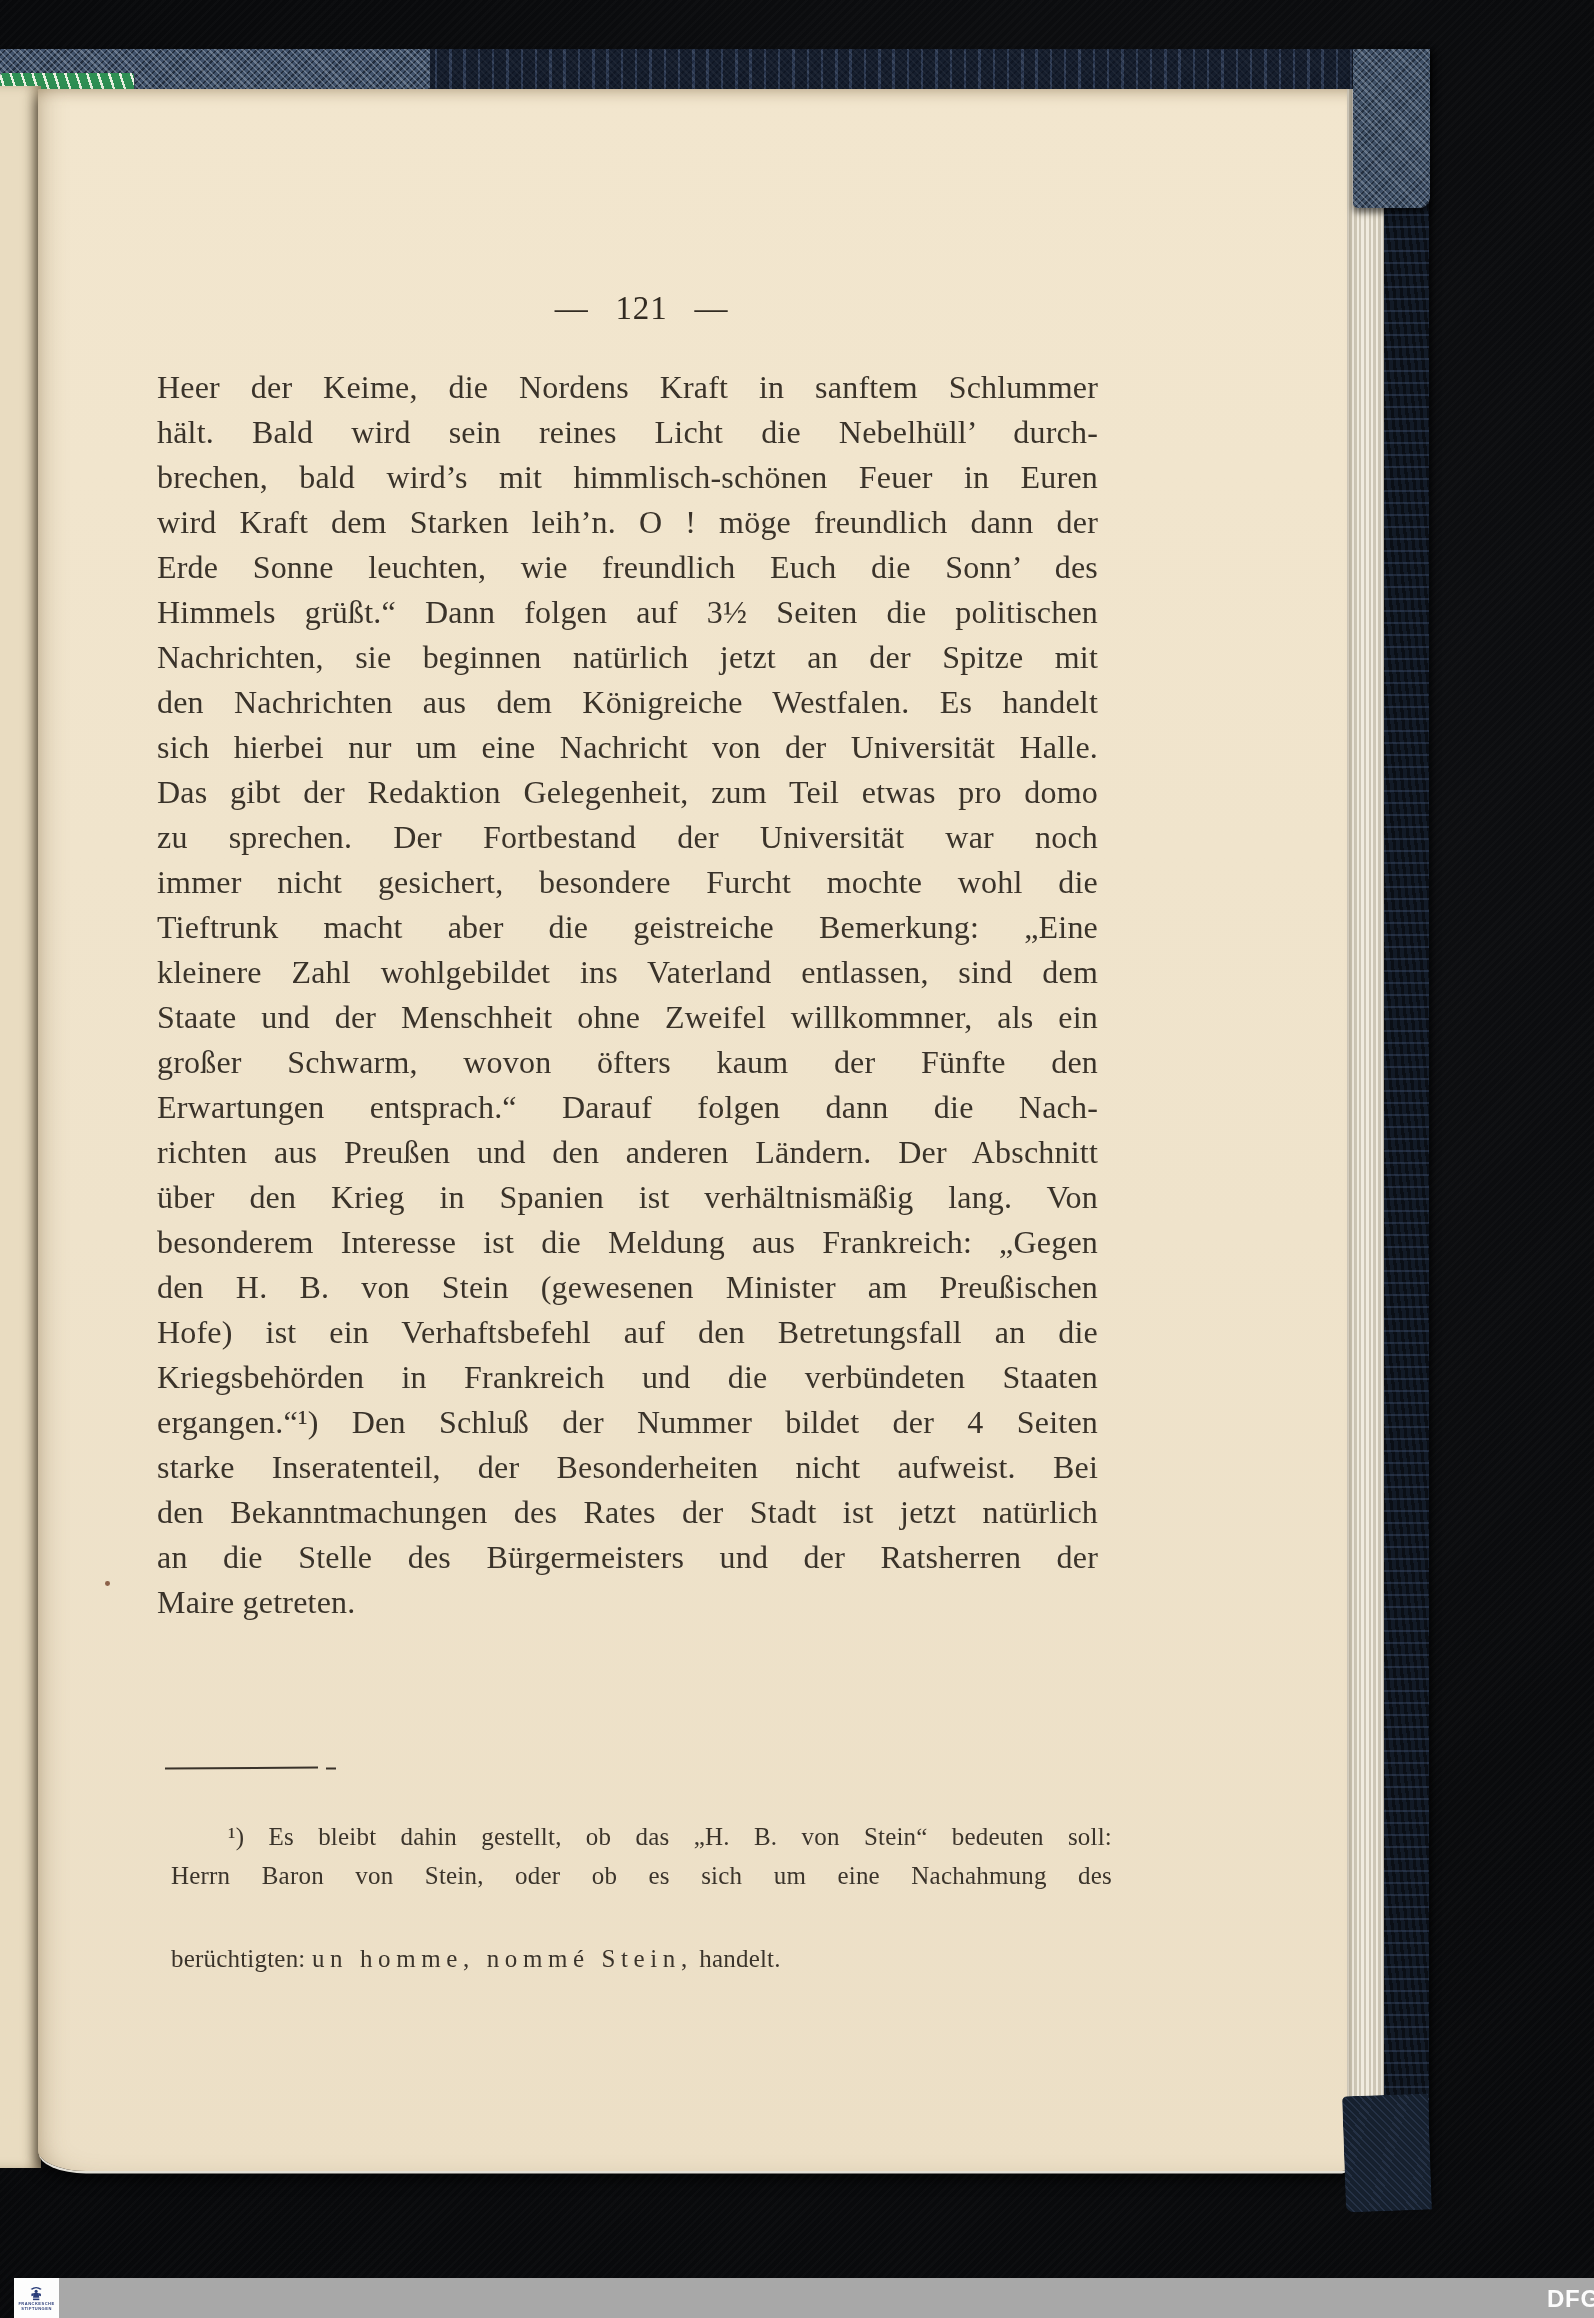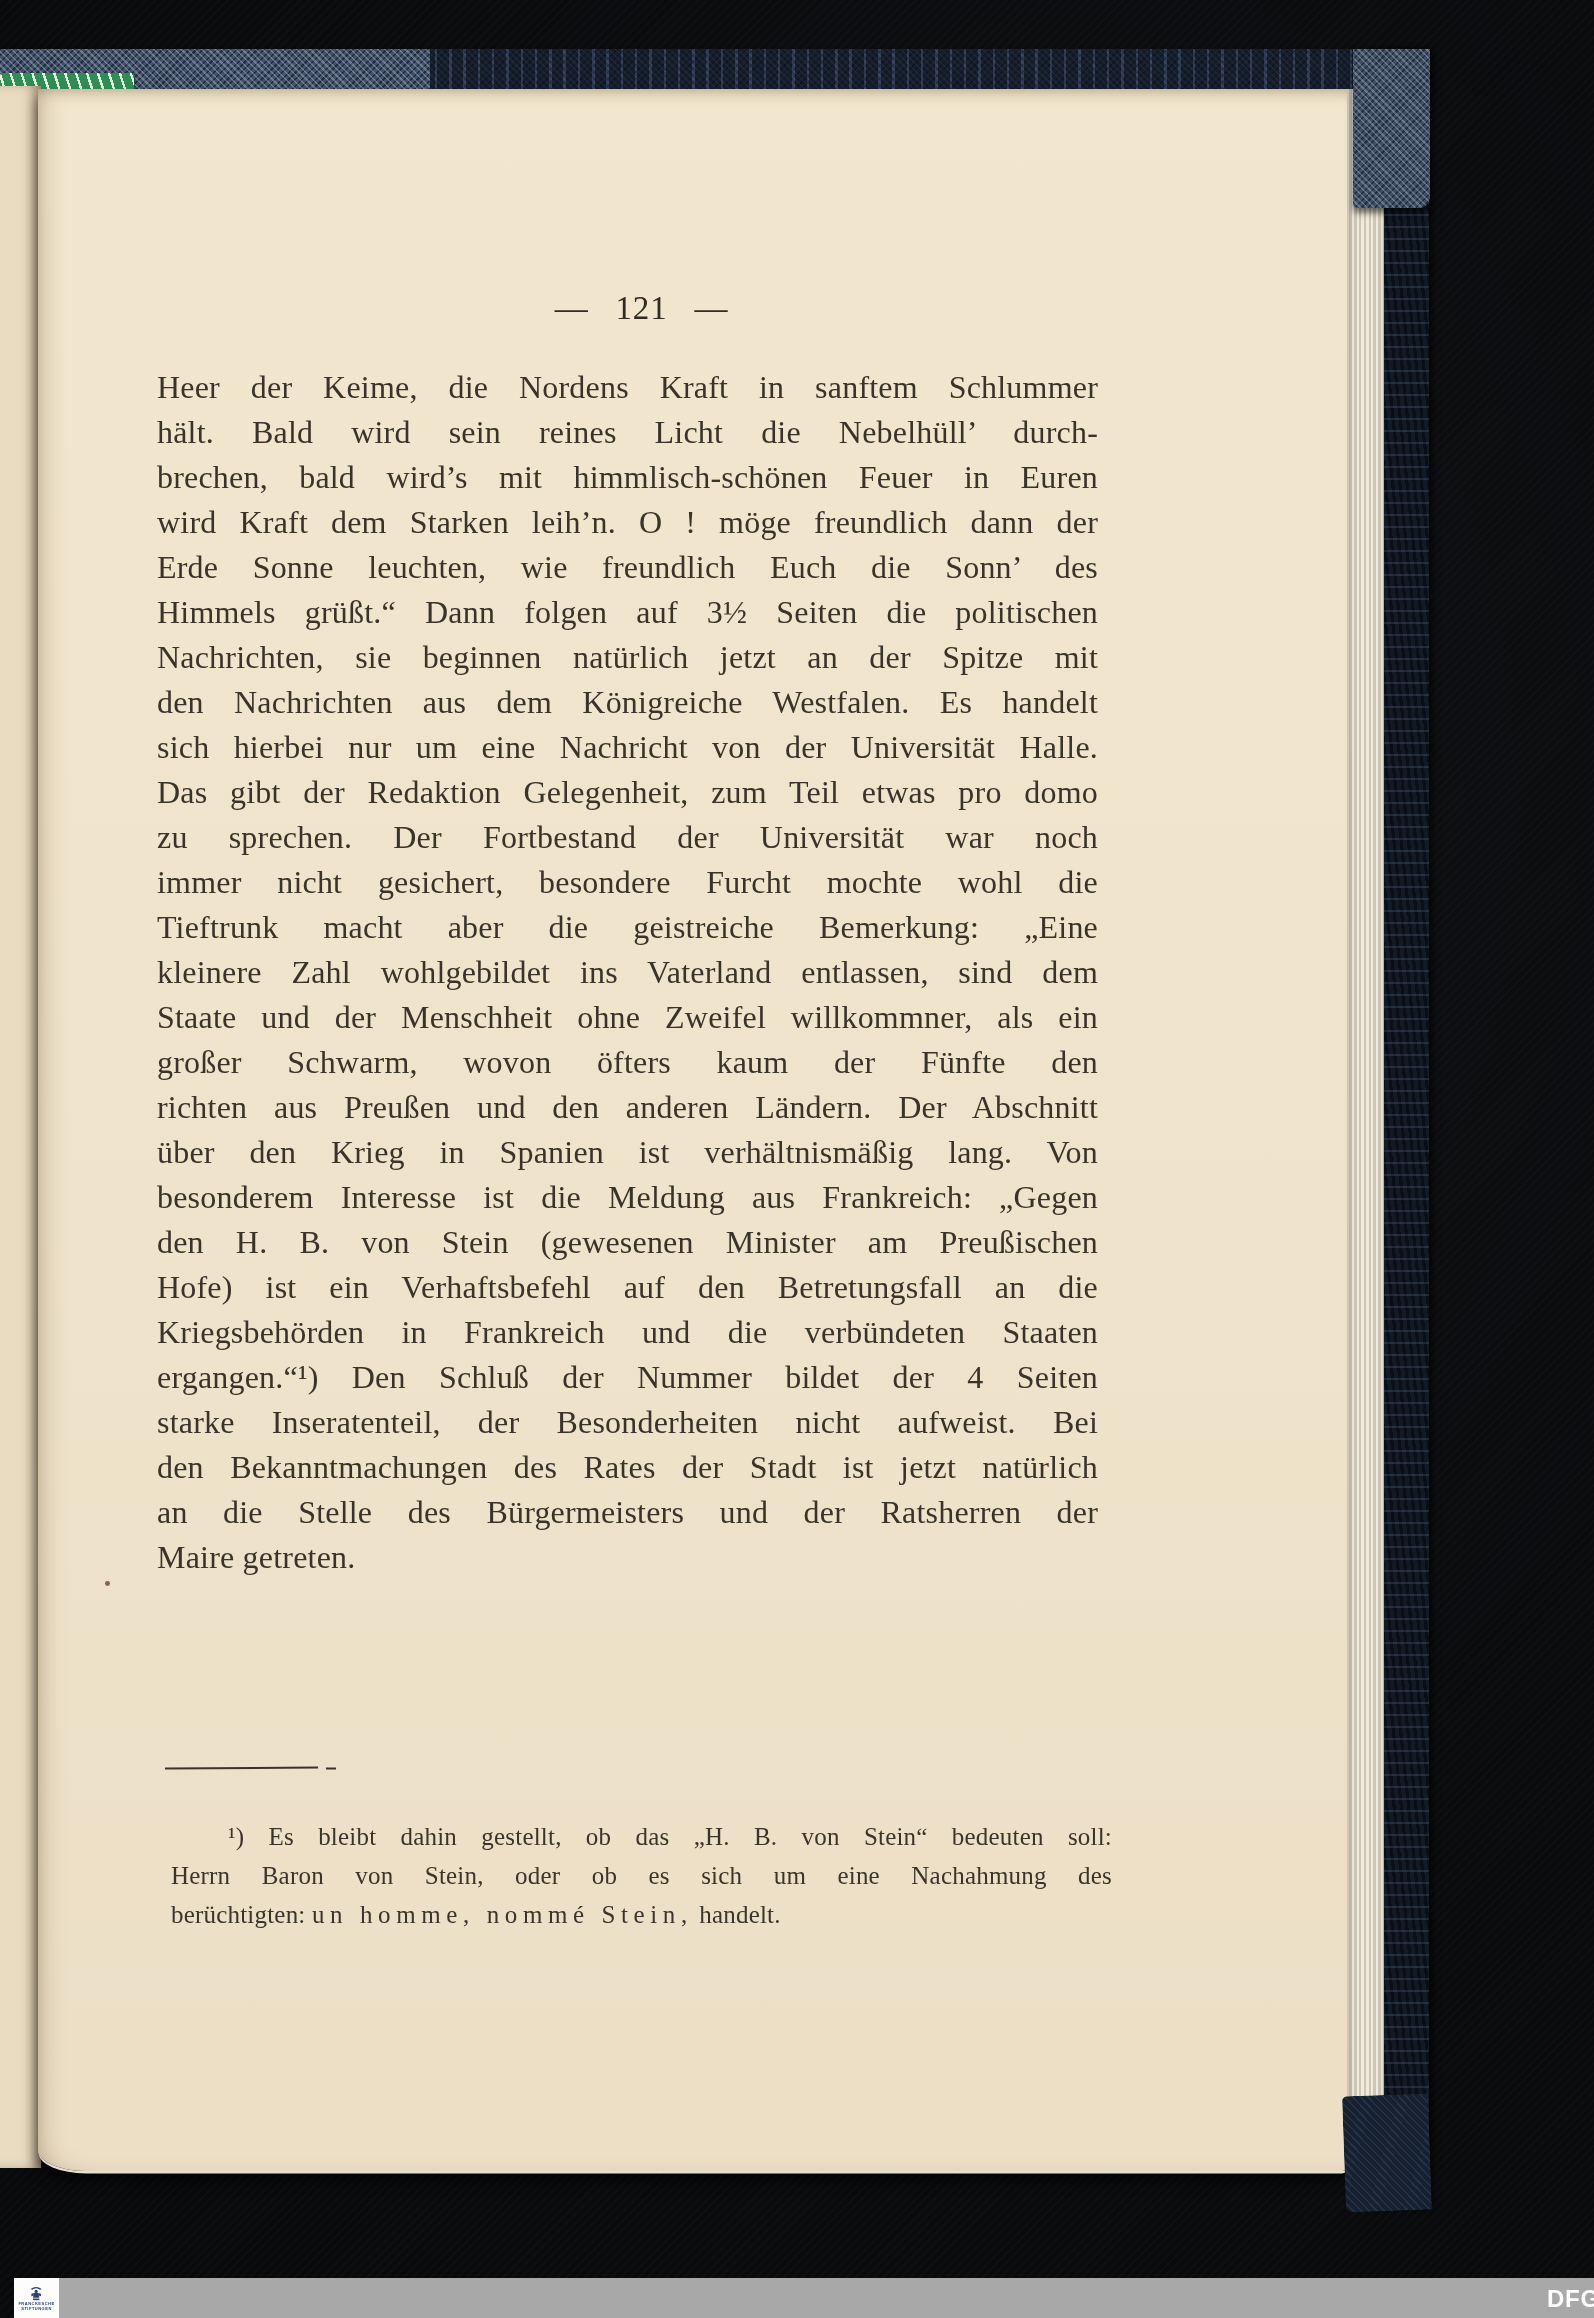--- a/index.html
+++ b/index.html
@@ -63,21 +63,21 @@
     position:absolute;left:127px;top:1678px;width:153px;height:2.4px;
     background:#3a332b;transform:rotate(-.3deg);
   }
   .fn-rule::after{content:"";position:absolute;left:161px;top:0.8px;width:10.4px;height:2.4px;background:#3a332b;}
   .footnote{position:absolute;left:133px;top:1728px;width:941px;color:#3b342b;}
   .fline{
     height:39px;line-height:39px;font-size:25px;letter-spacing:0.2px;
     text-align:justify;text-align-last:justify;
   }
   .fline.indent{padding-left:57px;}
-  .fline.last{text-align-last:left;}
+  .fline.last{text-align-last:left;margin-top:44px;}
   .sperr{letter-spacing:5.6px;}
   .speck{position:absolute;left:67px;top:1492px;width:4.8px;height:4.8px;border-radius:50%;
     background:#7a4a33;opacity:.85;}
   
   .right-stack{
     position:absolute;left:1347px;top:89px;width:38px;height:2066px;
     background:repeating-linear-gradient(90deg,#f0ebdf 0 2.4px,#cdc6b5 2.4px 4.8px);
     box-shadow:inset 4.8px 0 6.4px -3.2px rgba(80,65,40,.35);
   }
   .right-cover{
@@ -142,20 +142,21 @@
       <div class="bline">Nachrichten, sie beginnen natürlich jetzt an der Spitze mit</div>
       <div class="bline">den Nachrichten aus dem Königreiche Westfalen. Es handelt</div>
       <div class="bline">sich hierbei nur um eine Nachricht von der Universität Halle.</div>
       <div class="bline">Das gibt der Redaktion Gelegenheit, zum Teil etwas pro domo</div>
       <div class="bline">zu sprechen. Der Fortbestand der Universität war noch</div>
       <div class="bline">immer nicht gesichert, besondere Furcht mochte wohl die</div>
       <div class="bline">Tieftrunk macht aber die geistreiche Bemerkung: „Eine</div>
       <div class="bline">kleinere Zahl wohlgebildet ins Vaterland entlassen, sind dem</div>
       <div class="bline">Staate und der Menschheit ohne Zweifel willkommner, als ein</div>
       <div class="bline">großer Schwarm, wovon öfters kaum der Fünfte den</div>
+      <div class="bline">Erwartungen entsprach.“ Darauf folgen dann die Nach-</div>
       <div class="bline">richten aus Preußen und den anderen Ländern. Der Abschnitt</div>
       <div class="bline">über den Krieg in Spanien ist verhältnismäßig lang. Von</div>
       <div class="bline">besonderem Interesse ist die Meldung aus Frankreich: „Gegen</div>
       <div class="bline">den H. B. von Stein (gewesenen Minister am Preußischen</div>
       <div class="bline">Hofe) ist ein Verhaftsbefehl auf den Betretungsfall an die</div>
       <div class="bline">Kriegsbehörden in Frankreich und die verbündeten Staaten</div>
       <div class="bline">ergangen.“¹) Den Schluß der Nummer bildet der 4 Seiten</div>
       <div class="bline">starke Inseratenteil, der Besonderheiten nicht aufweist. Bei</div>
       <div class="bline">den Bekanntmachungen des Rates der Stadt ist jetzt natürlich</div>
       <div class="bline">an die Stelle des Bürgermeisters und der Ratsherren der</div>

